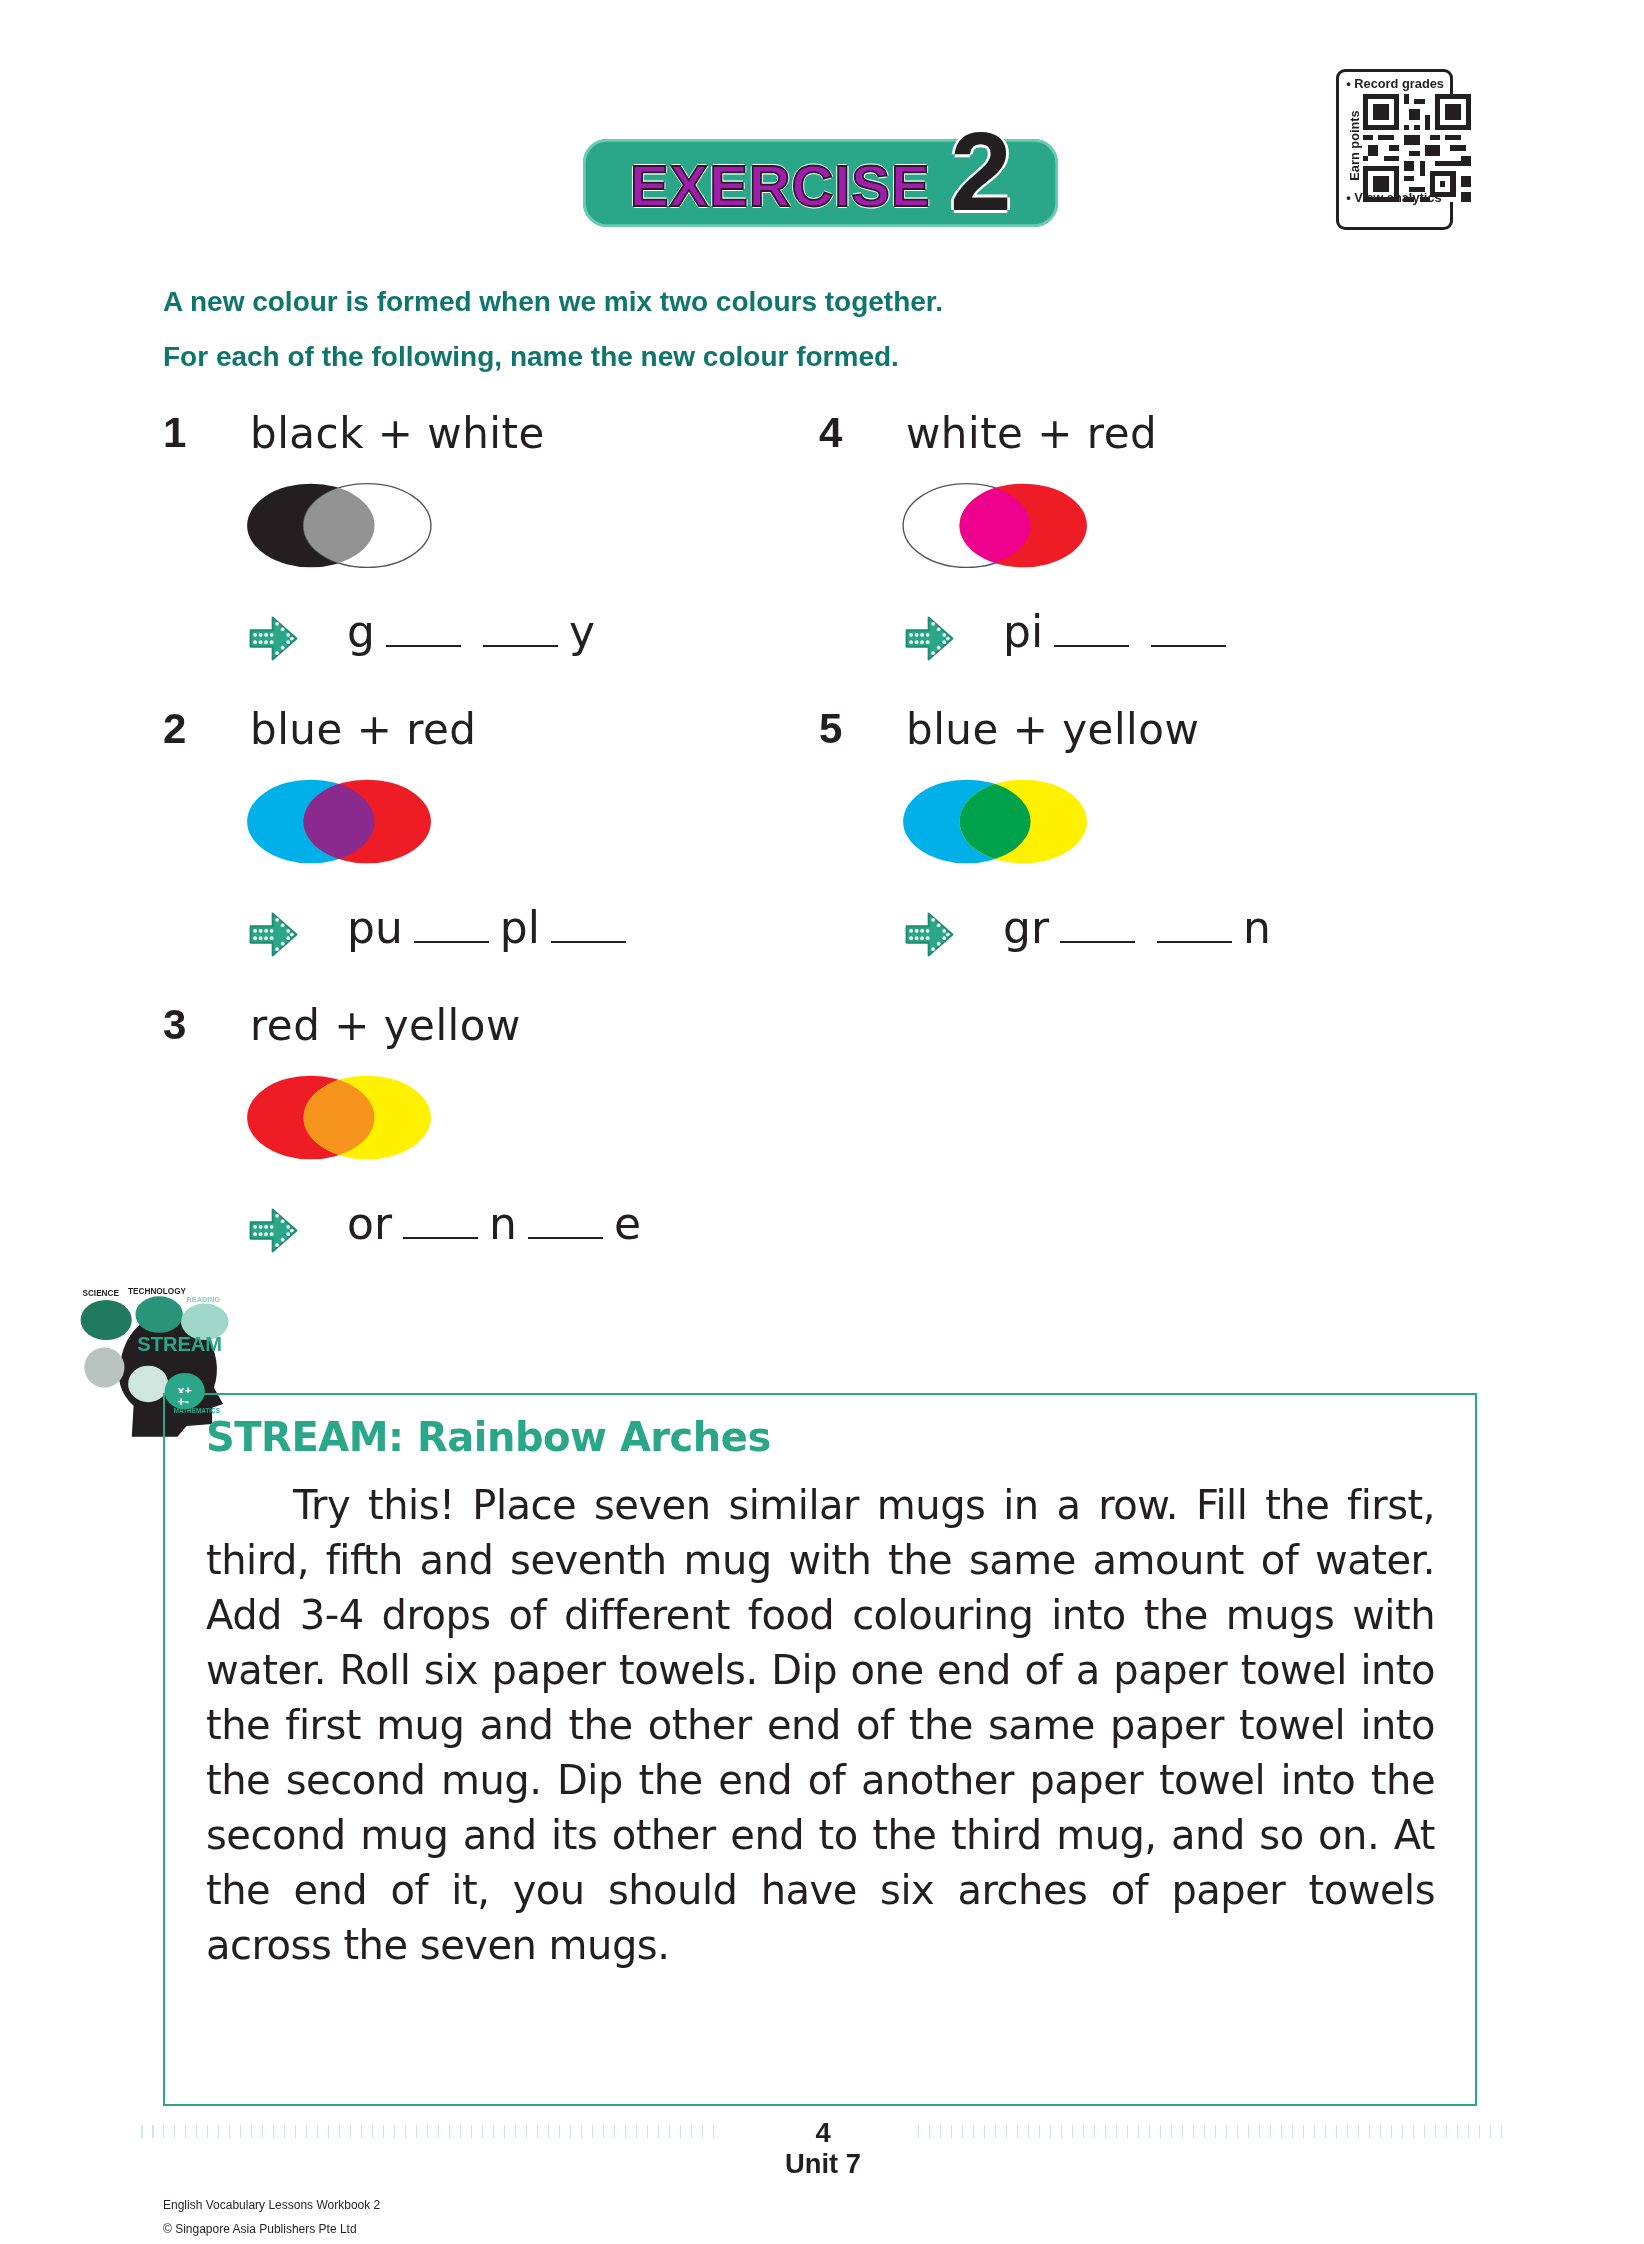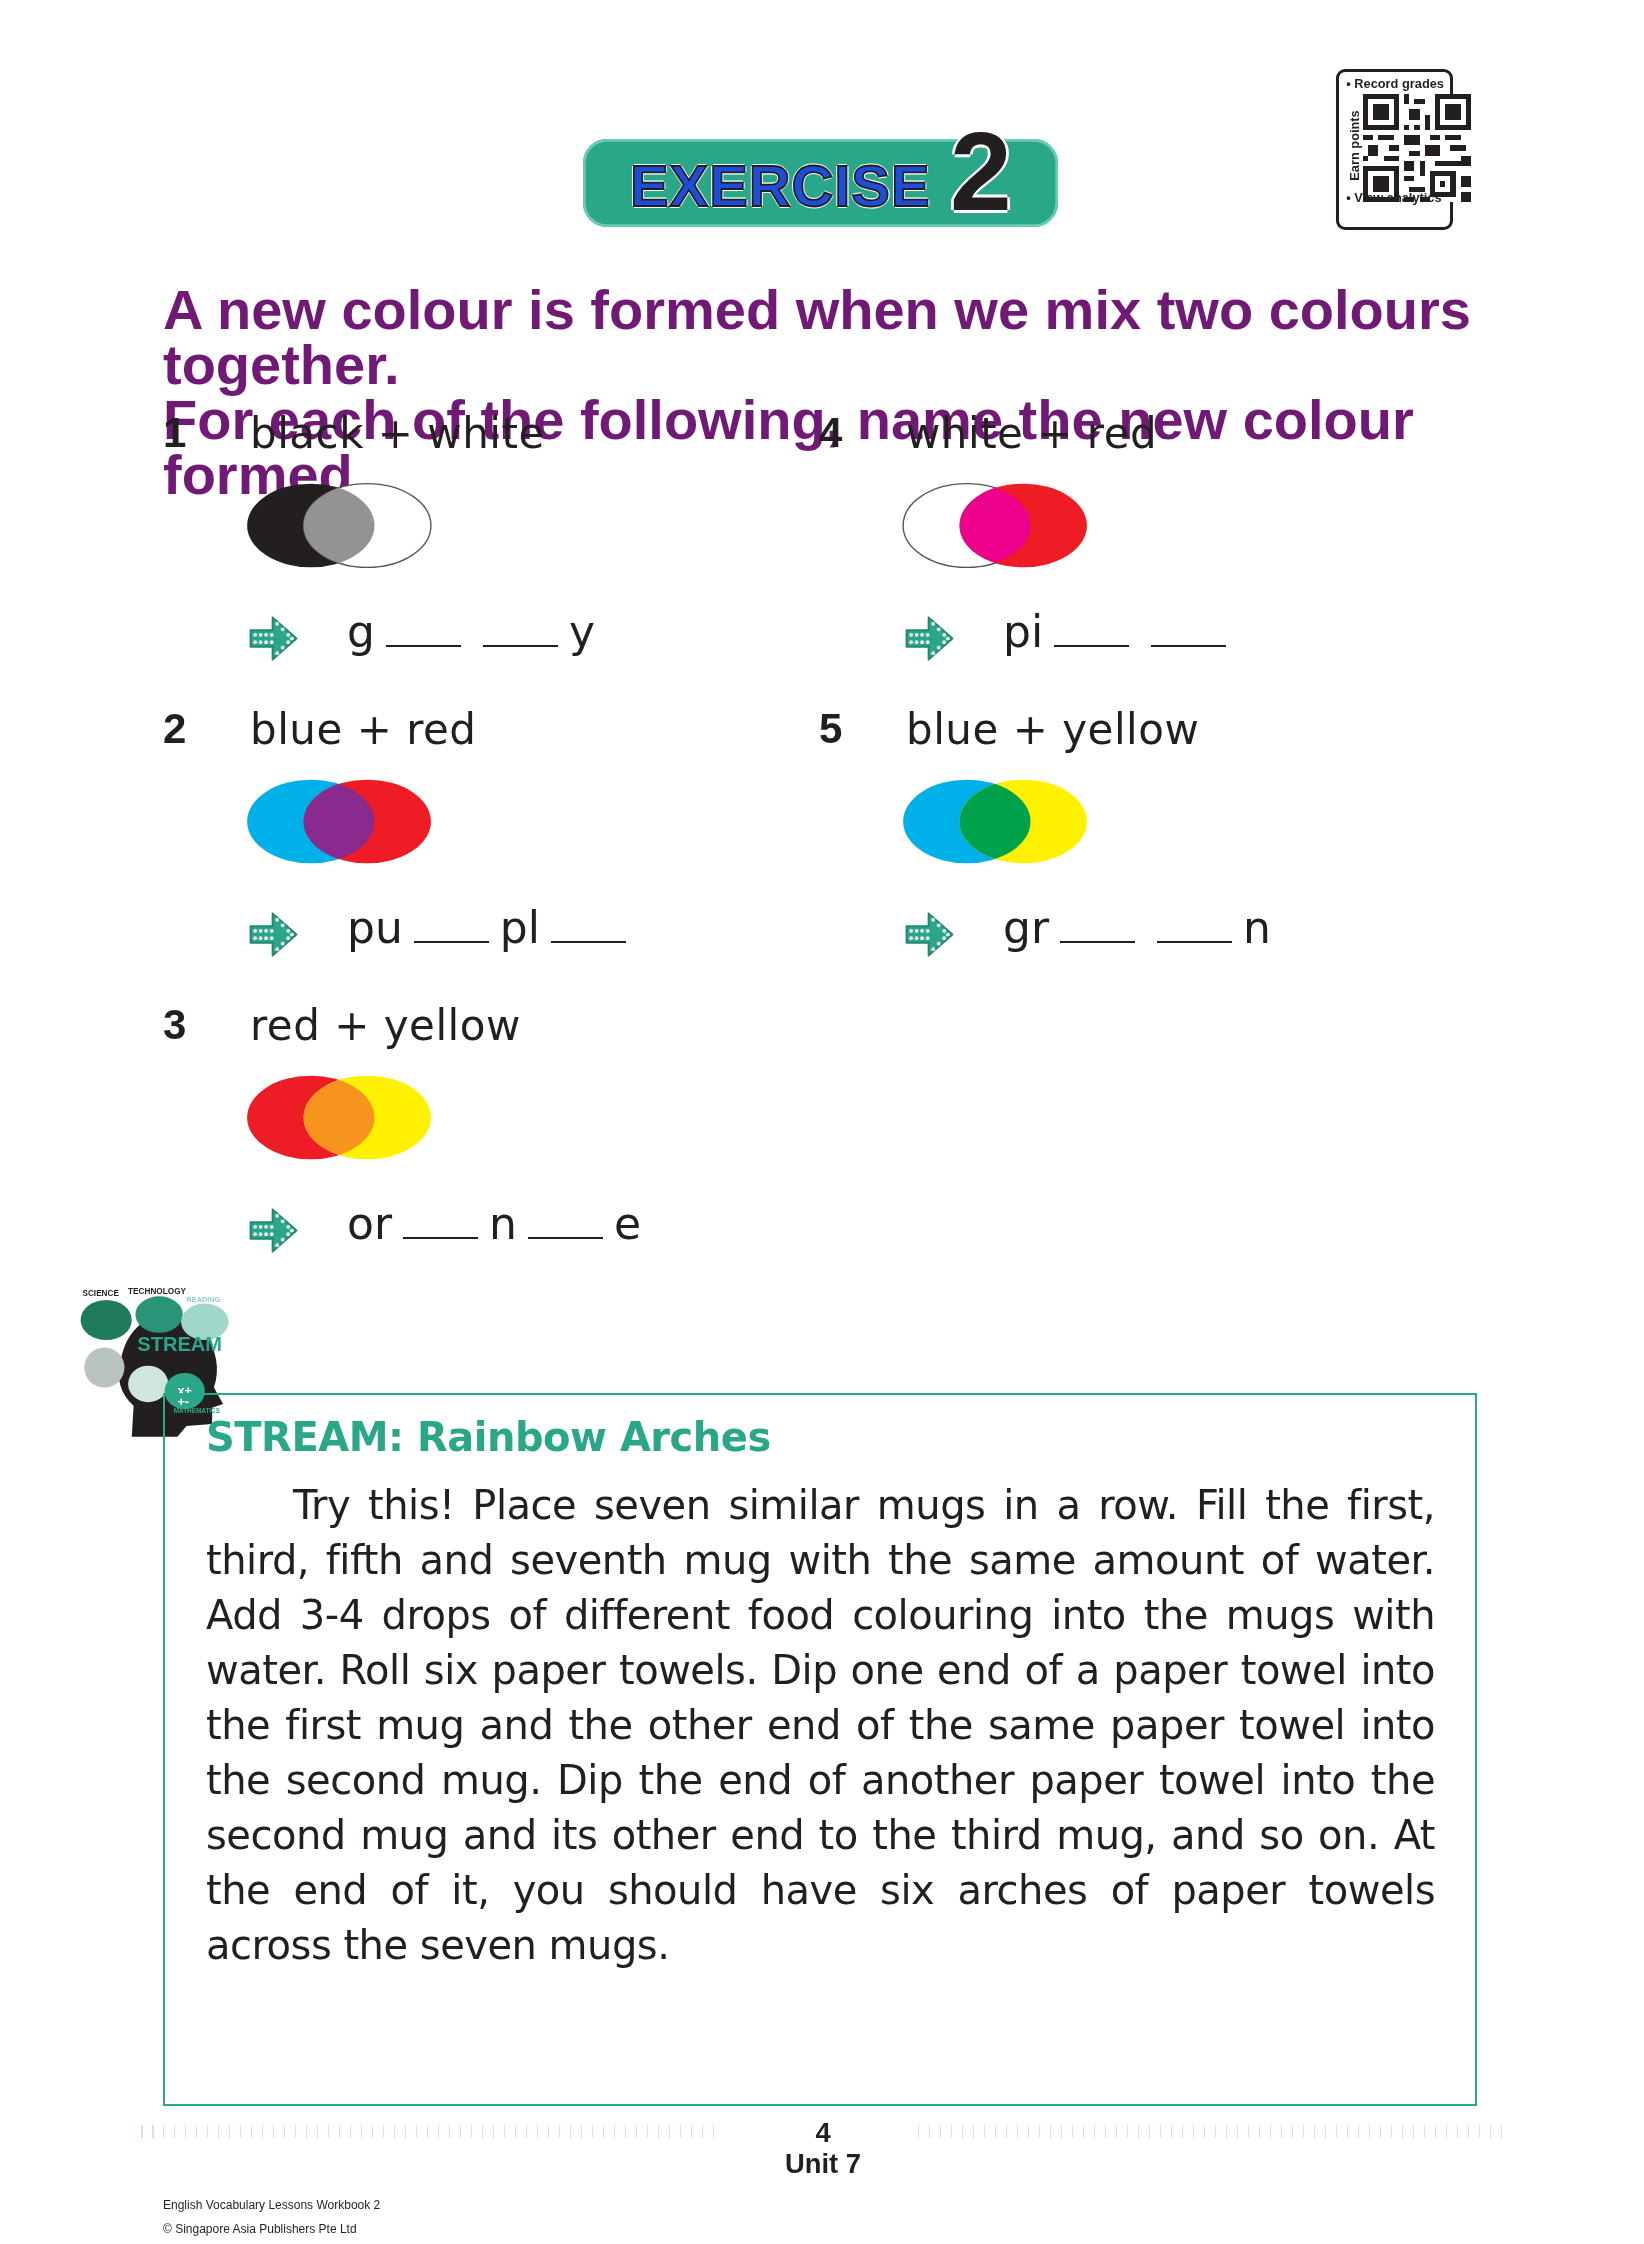--- a/index.html
+++ b/index.html
@@ -8,21 +8,21 @@
 
   
   .badge {
     position: absolute; left: 583px; top: 139px; width: 475px; height: 88px;
     background: #2aa689; border-radius: 24px;
     box-shadow: 0 0 0 2.7px #6ccbb4 inset;
   }
   .badge-text {
     position: absolute; left: 630px; top: 152px;
     font-family: "Liberation Sans", sans-serif; font-weight: 700;
-    font-size: 58px; letter-spacing: 0.9px; color: #1d4ed8;
+    font-size: 58px; letter-spacing: 0.9px; color: #a21caf;
     -webkit-text-stroke: 1.8px #231f20;
     text-shadow: 0 0 2.7px #fff, 1.8px 0 0 #fff, -1.8px 0 0 #fff, 0 1.8px 0 #fff, 0 -1.8px 0 #fff;
   }
   .badge-num {
     position: absolute; left: 950px; top: 108px;
     font-family: "Liberation Sans", sans-serif; font-weight: 700;
     font-size: 111px; color: #231f20;
     text-shadow: 2.7px 0 0 #fff, -2.7px 0 0 #fff, 0 2.7px 0 #fff, 0 -2.7px 0 #fff;
   }
 
@@ -38,23 +38,23 @@
   .qr-top { top: 3.7px; }
   .qr-bottom { bottom: 22px; }
   .qr-side {
     position: absolute; left: -20px; top: 66px; transform: rotate(-90deg);
     font-family: "Liberation Sans", sans-serif; font-weight: 700; font-size: 12.8px; color: #231f20; white-space: nowrap;
   }
   .qr-code { position: absolute; left: 24px; top: 22px; width: 108px; height: 108px; }
 
   
   .instructions {
-    position: absolute; left: 163px; top: 282px; width: 1334px;
+    position: absolute; left: 163px; top: 274px; width: 1334px;
     font-family: "Liberation Sans", sans-serif; font-weight: 700;
-    font-size: 56px; line-height: 55px; color: #701a75;
+    font-size: 28px; line-height: 55px; color: #0f766e;
   }
 
   
   .q { position: absolute; }
   .q-num {
     position: absolute; left: 0; top: 0;
     font-family: "Liberation Sans", sans-serif; font-weight: 700; font-size: 42px; color: #231f20;
   }
   .q-prompt {
     position: absolute; left: 87px; top: 0;

